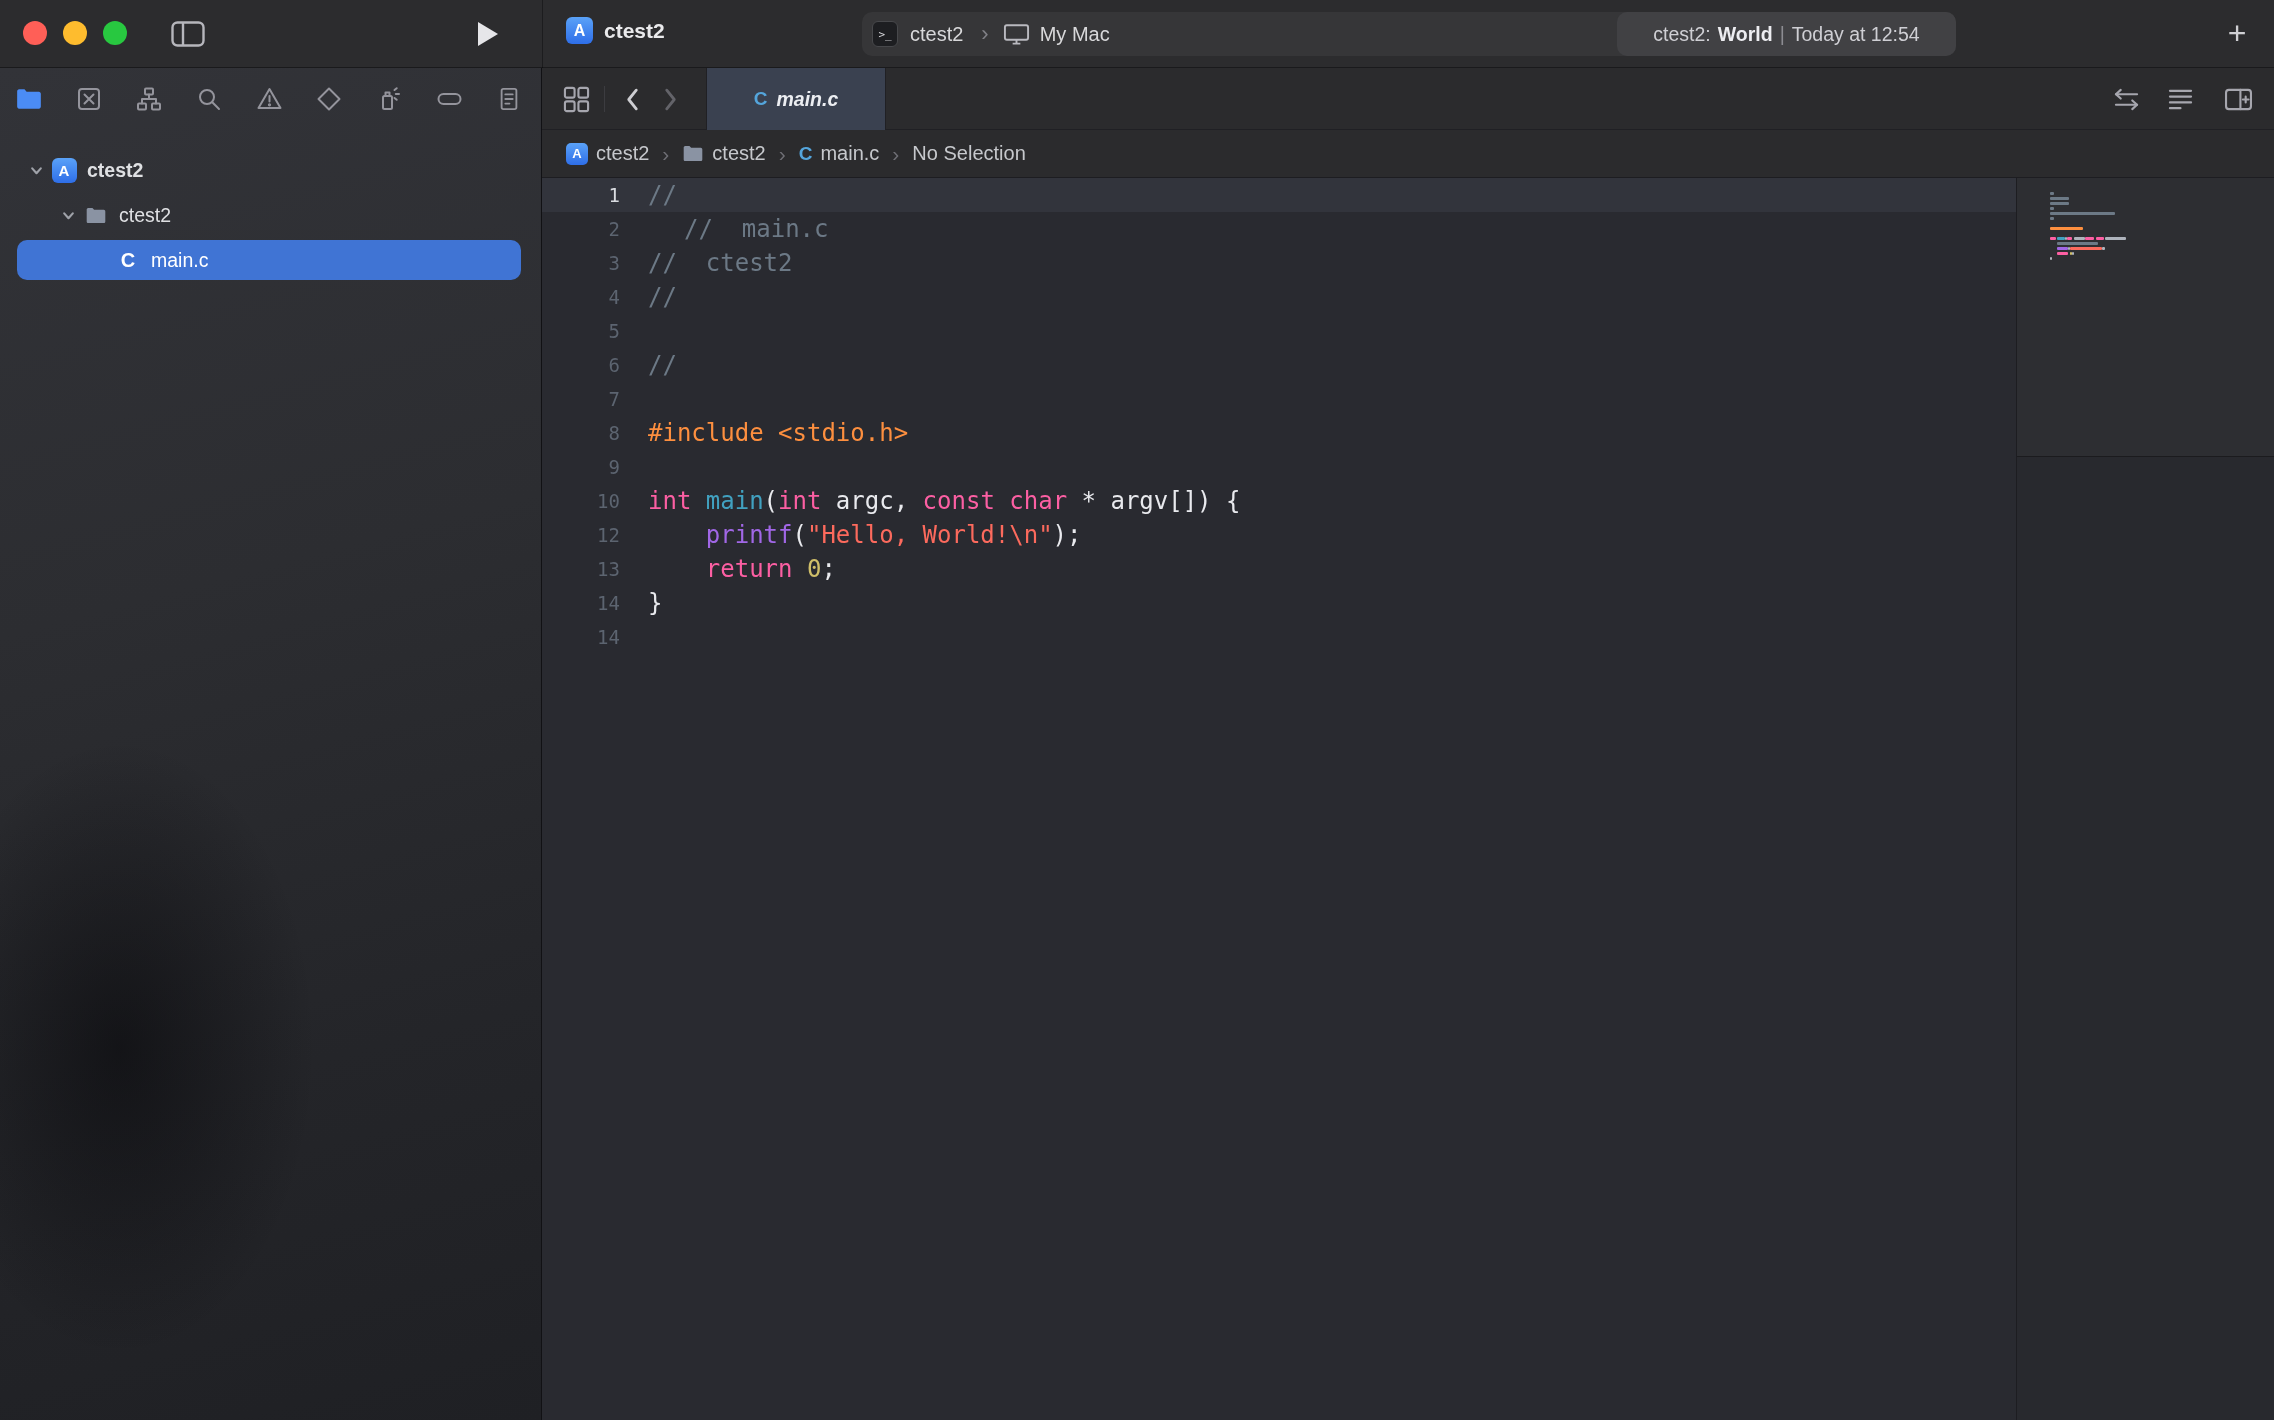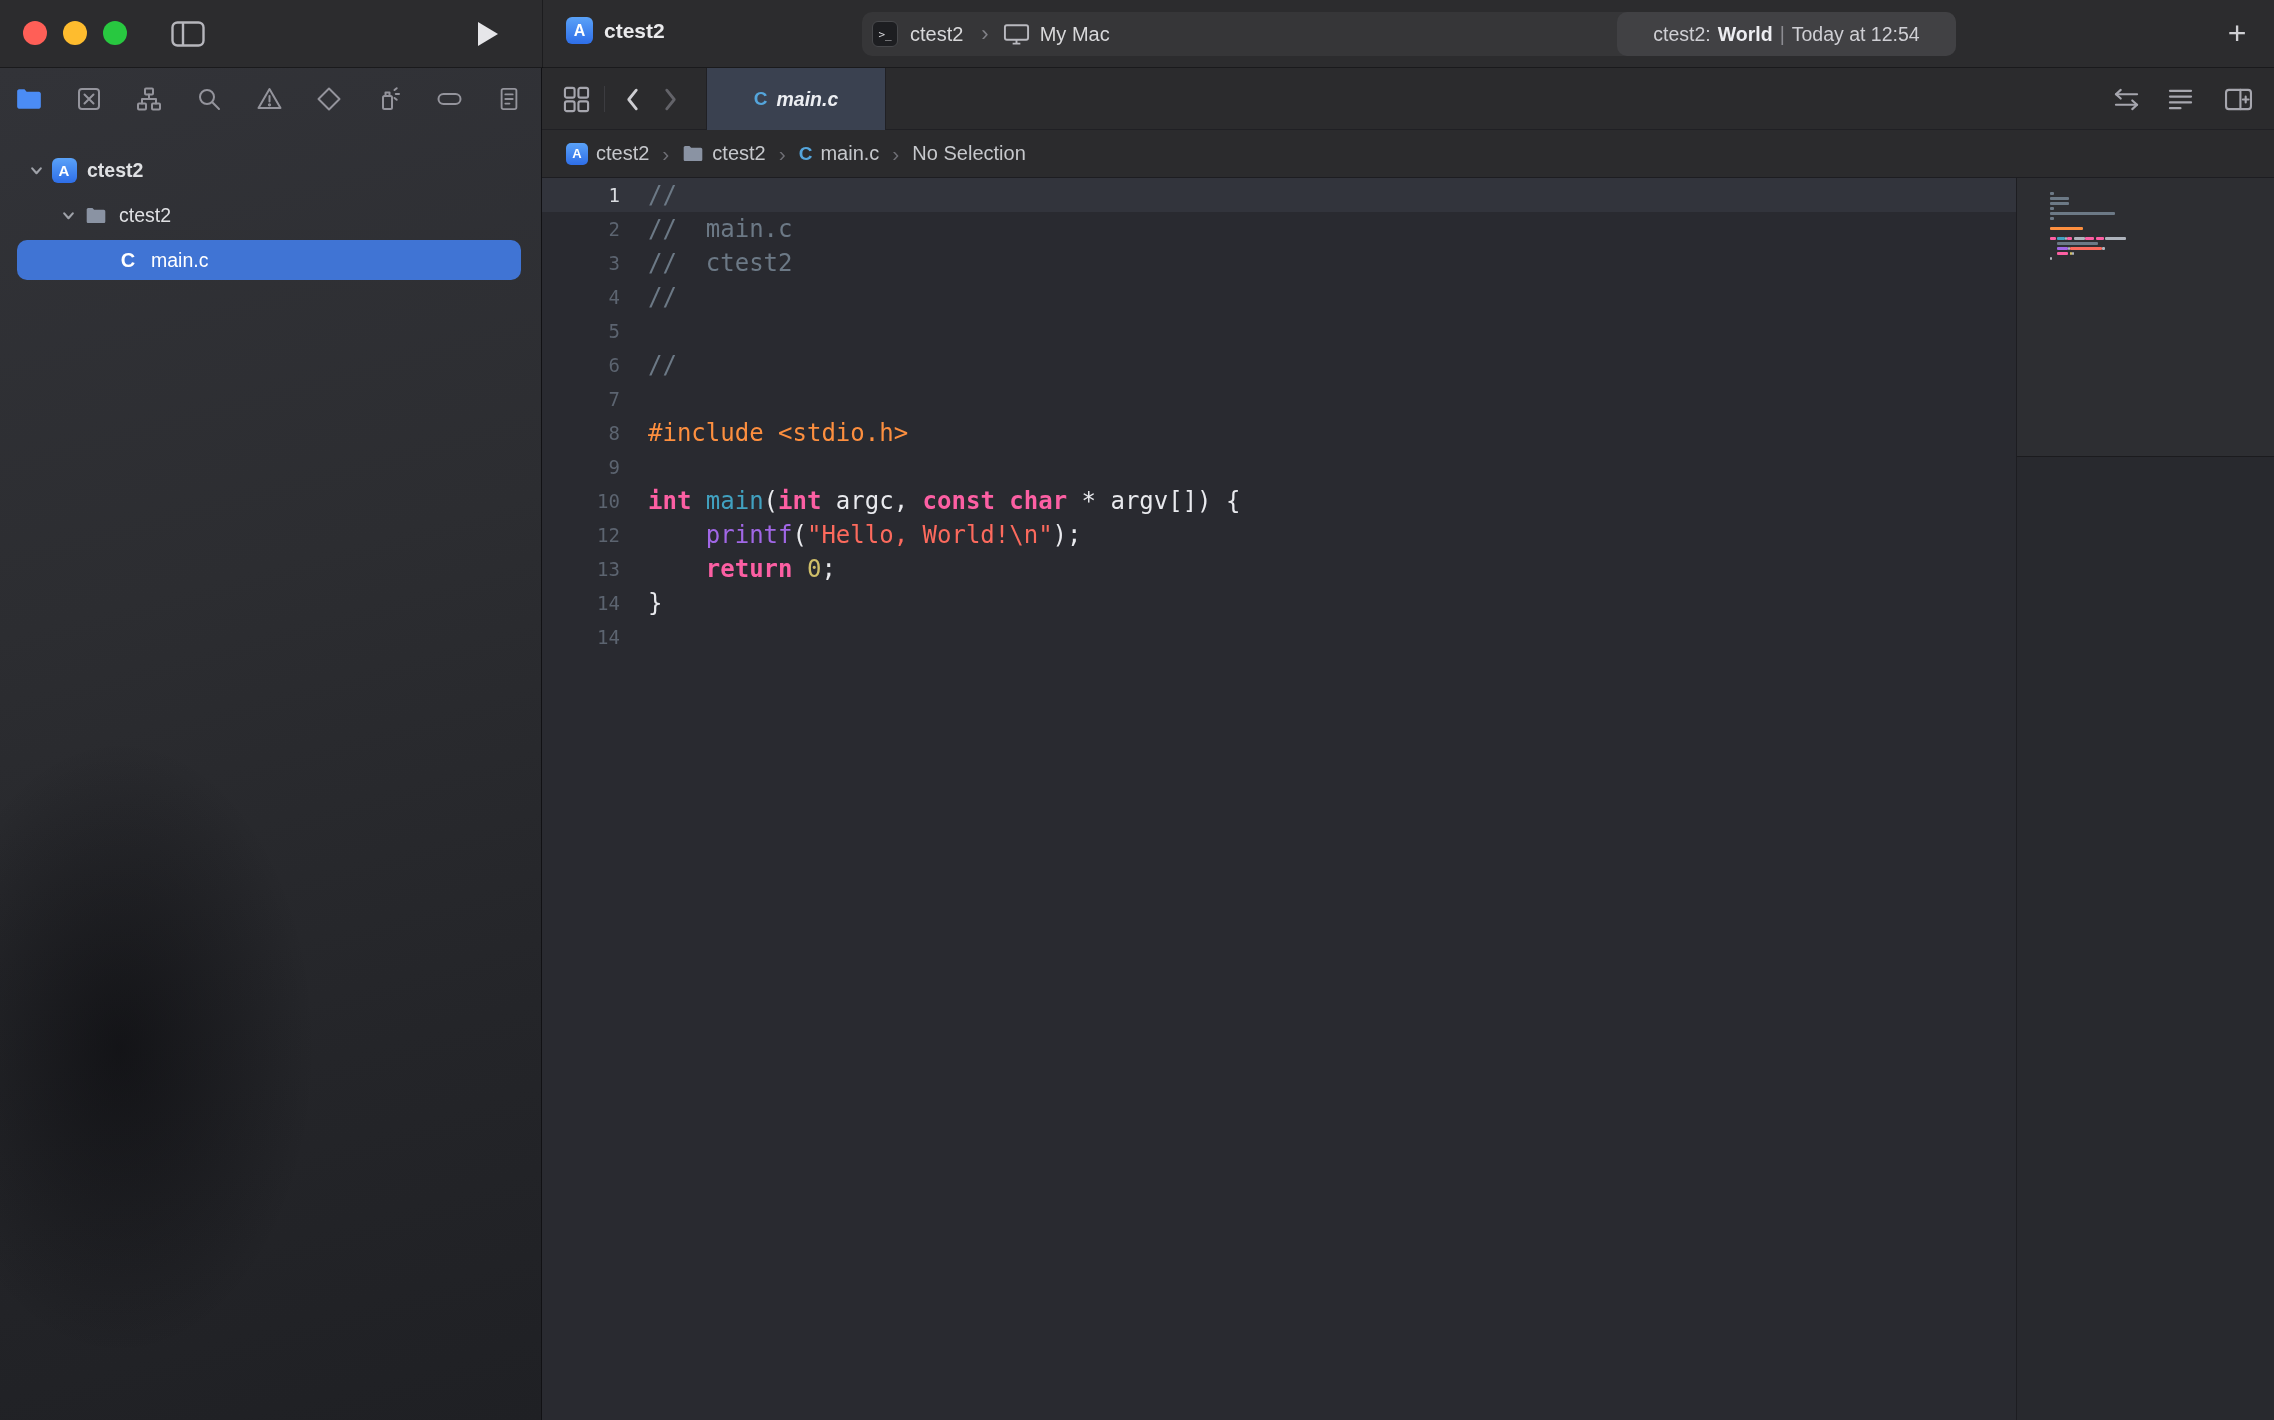--- a/index.html
+++ b/index.html
@@ -96,21 +96,21 @@
 
   
   .editor { position:absolute; left:542px; top:178px; width:1474px; height:1242px;
             background:#292a30; overflow:hidden; }
   .code-line { display:flex; height:34px; line-height:34px; white-space:pre;
                font-family:"DejaVu Sans Mono",monospace; font-size:24px; }
   .code-line.current { background:#32343c; }
   .ln { width:78px; flex:none; text-align:right; color:#5c6470; font-size:19px; }
   .code-line.current .ln { color:#d9dbe0; }
   .codetxt { margin-left:28px; }
-  .tk-keyword { font-weight:bold; }
+  .tk-keyword { font-weight:normal; }
 
   
   .minimap { position:absolute; left:2016px; top:178px; width:258px; height:1242px;
              background:#28292e; border-left:1px solid #1d1d21; }
   .mm-viewport { position:absolute; left:0; top:0; width:258px; height:279px;
                  background:rgba(255,255,255,0.025); border-bottom:1px solid rgba(0,0,0,0.4); }
   .mm-content { position:absolute; left:33px; top:14px; }
   .mm-row { height:3px; margin-bottom:2px; display:flex; }
   .mm-seg { height:3px; border-radius:1px; flex:none; }
 
@@ -334,21 +334,21 @@
       </span>
       <span class="jb-sep">›</span>
       <span class="jb-item">
         <span>No Selection</span>
       </span>
     </div>
 
   <div class="editor">
     <div>
         <div class="code-line current"><span class="ln">1</span><span class="codetxt"><span class="tk-comment" style="color: rgb(108, 121, 134);">//</span></span></div>
-        <div class="code-line"><span class="ln">2</span><span class="codetxt"><span class="tk-comment" style="color: rgb(108, 121, 134);">//  main.c</span></span></div>
+        <div class="code-line"><span class="ln">2</span><span class="codetxt"><span class="tk-comment" style="color: rgb(108, 121, 134); margin-left: 36px;">//  main.c</span></span></div>
         <div class="code-line"><span class="ln">3</span><span class="codetxt"><span class="tk-comment" style="color: rgb(108, 121, 134);">//  ctest2</span></span></div>
         <div class="code-line"><span class="ln">4</span><span class="codetxt"><span class="tk-comment" style="color: rgb(108, 121, 134);">//</span></span></div>
         <div class="code-line"><span class="ln">5</span></div>
         <div class="code-line"><span class="ln">6</span><span class="codetxt"><span class="tk-comment" style="color: rgb(108, 121, 134);">//</span></span></div>
         <div class="code-line"><span class="ln">7</span><span class="codetxt"></span></div>
         <div class="code-line"><span class="ln">8</span><span class="codetxt"><span class="tk-preprocessor" style="color: rgb(253, 143, 63);">#include &lt;stdio.h&gt;</span></span></div>
         <div class="code-line"><span class="ln">9</span><span class="codetxt"></span></div>
         <div class="code-line"><span class="ln">10</span><span class="codetxt"><span class="tk-keyword" style="color: rgb(252, 95, 163);">int</span><span class="tk-plain" style="color: rgb(233, 234, 238);"> </span><span class="tk-function_decl" style="color: rgb(65, 161, 192);">main</span><span class="tk-plain" style="color: rgb(233, 234, 238);">(</span><span class="tk-keyword" style="color: rgb(252, 95, 163);">int</span><span class="tk-plain" style="color: rgb(233, 234, 238);"> argc, </span><span class="tk-keyword" style="color: rgb(252, 95, 163);">const</span><span class="tk-plain" style="color: rgb(233, 234, 238);"> </span><span class="tk-keyword" style="color: rgb(252, 95, 163);">char</span><span class="tk-plain" style="color: rgb(233, 234, 238);"> * argv[]) {</span></span></div>
         <div class="code-line"><span class="ln">12</span><span class="codetxt"><span class="tk-plain" style="color: rgb(233, 234, 238);">    </span><span class="tk-function_call" style="color: rgb(161, 103, 230);">printf</span><span class="tk-plain" style="color: rgb(233, 234, 238);">(</span><span class="tk-string" style="color: rgb(252, 106, 93);">"Hello, World!\n"</span><span class="tk-plain" style="color: rgb(233, 234, 238);">);</span></span></div>
         <div class="code-line"><span class="ln">13</span><span class="codetxt"><span class="tk-plain" style="color: rgb(233, 234, 238);">    </span><span class="tk-keyword" style="color: rgb(252, 95, 163);">return</span><span class="tk-plain" style="color: rgb(233, 234, 238);"> </span><span class="tk-number" style="color: rgb(208, 191, 105);">0</span><span class="tk-plain" style="color: rgb(233, 234, 238);">;</span></span></div>

